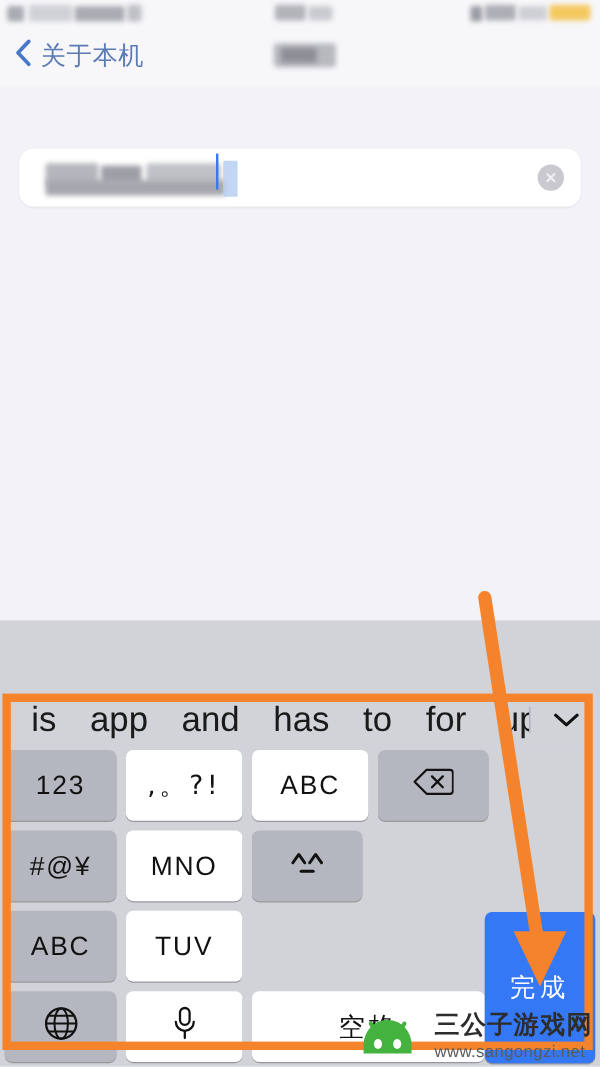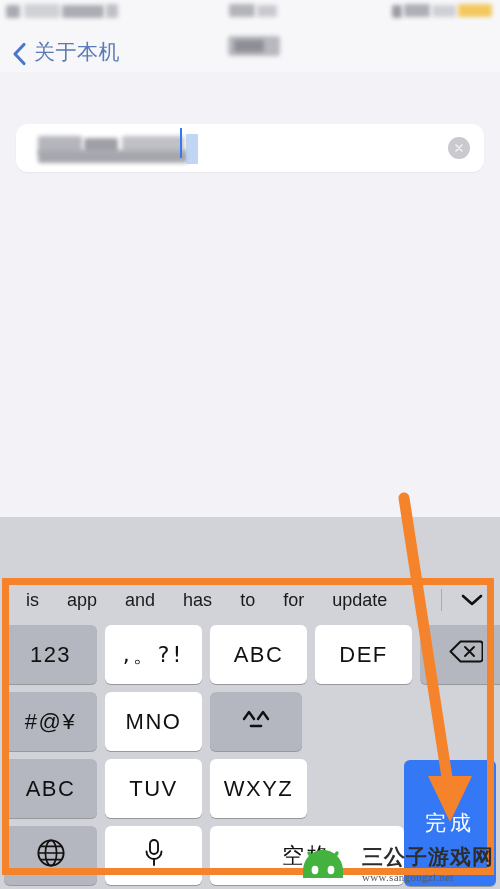--- a/index.html
+++ b/index.html
@@ -27,21 +27,21 @@
     filter:blur(2.2px);
   }
 
   
   .navbar{
     position:absolute;left:0;top:28px;width:500px;height:44px;
     background:#f7f7fa;
   }
   .backbtn{
     position:absolute;left:12px;top:32px;
-    display:flex;align-items:flex-end;gap:7px;
+    display:flex;align-items:flex-start;gap:7px;
     height:34px;
   }
   .chev{
     width:15px;height:24px;position:relative;flex:none;
   }
   .chev svg{display:block;}
   .backlabel{
     font-size:21px;color:#5b7bb5;letter-spacing:.5px;
     font-family:"DejaVu Sans",sans-serif;
     white-space:nowrap;
@@ -116,21 +116,21 @@
     background:#d1d3d9;
   }
   .pred-words{
     display:flex;align-items:center;
     flex:1;
     padding-left:12px;
     gap:0px;
     overflow:hidden;
   }
   .pword{
-    font-size:18px;color:#1a1a1a;
+    font-size:29px;color:#1a1a1a;
     padding:0 14px;
     white-space:nowrap;
     font-family:"Liberation Sans",sans-serif;
   }
   .pred-sep{
     width:1px;height:22px;background:#a9abb2;
     margin-right:2px;flex:none;
   }
   .pred-collapse{
     width:56px;display:flex;align-items:center;justify-content:center;
@@ -187,27 +187,27 @@
   .ann-arrow{
     position:absolute;left:330px;top:492px;
     width:170px;height:350px;
     z-index:21;
     pointer-events:none;
   }
 
   
   .wm{
     position:absolute;right:6px;bottom:6px;
-    display:flex;gap:17px;
+    display:flex;align-items:center;gap:17px;
     z-index:40;
   }
   .wm-logo{width:44px;height:34px;flex:none;}
   .wm-txt{display:flex;flex-direction:column;line-height:1;}
   .wm-name{font-size:21px;font-weight:bold;color:#2d2d2d;letter-spacing:1px;font-family:"DejaVu Sans",sans-serif;}
-  .wm-url{font-size:11px;color:#5a5a5a;margin-top:4px;letter-spacing:.3px;font-family:Liberation Serif, serif;}
+  .wm-url{font-size:14px;color:#5a5a5a;margin-top:4px;letter-spacing:.3px;font-family:Liberation Sans, sans-serif;}
 </style>
 </head>
 <body>
 
 <div class="phone">
 
   <div class="statusbar">
     <div class="mos" style="left:6px;top:5px;width:14px;height:13px;background:#a9abb2;"></div>
     <div class="mos" style="left:24px;top:4px;width:36px;height:14px;background:#d0d1d6;"></div>
     <div class="mos" style="left:62px;top:5px;width:42px;height:13px;background:#acadb4;"></div>
@@ -270,21 +270,20 @@
         </svg>
       </div>
     </div>
 
     <div class="keyrows">
 
       <div class="krow" style="top:0px;">
         <div class="key dark k-fn">123</div>
         <div class="key light k-mid cjk">,。?!</div>
         <div class="key light k-mid">ABC</div>
-        <div class="key light k-mid">DEF</div>
         <div class="key dark k-right">
           <span>
             <svg width="34" height="25" viewBox="0 0 34 25">
               <path d="M11.5 2.5 L31 2.5 A2.5 2.5 0 0 1 33.5 5 L33.5 20 A2.5 2.5 0 0 1 31 22.5 L11.5 22.5 L1.5 12.5 Z" fill="none" stroke="#111" stroke-width="1.9" stroke-linejoin="round"></path>
               <path d="M16 8 L25 17 M25 8 L16 17" stroke="#111" stroke-width="1.9" stroke-linecap="round"></path>
             </svg>
           </span>
         </div>
       </div>
 
@@ -298,21 +297,20 @@
               <path d="M20 13 L25 6 L30 13" fill="none" stroke="#111" stroke-width="2.4" stroke-linecap="round" stroke-linejoin="round"></path>
               <path d="M13 20 L23 20" stroke="#111" stroke-width="2.6" stroke-linecap="round"></path>
             </svg>
           </span>
         </div>
       </div>
 
       <div class="krow" style="top:134px;">
         <div class="key dark k-fn">ABC</div>
         <div class="key light k-mid">TUV</div>
-        <div class="key light k-mid">WXYZ</div>
         <div class="k-right"></div>
       </div>
 
       <div class="krow" style="top:201px;">
         <div class="key dark k-fn">
           <span>
             <svg width="30" height="30" viewBox="0 0 30 30">
               <circle cx="15" cy="15" r="12.6" fill="none" stroke="#111" stroke-width="1.9"></circle>
               <ellipse cx="15" cy="15" rx="5.6" ry="12.6" fill="none" stroke="#111" stroke-width="1.7"></ellipse>
               <path d="M2.4 15 L27.6 15 M4.3 8.4 L25.7 8.4 M4.3 21.6 L25.7 21.6" stroke="#111" stroke-width="1.7"></path>

